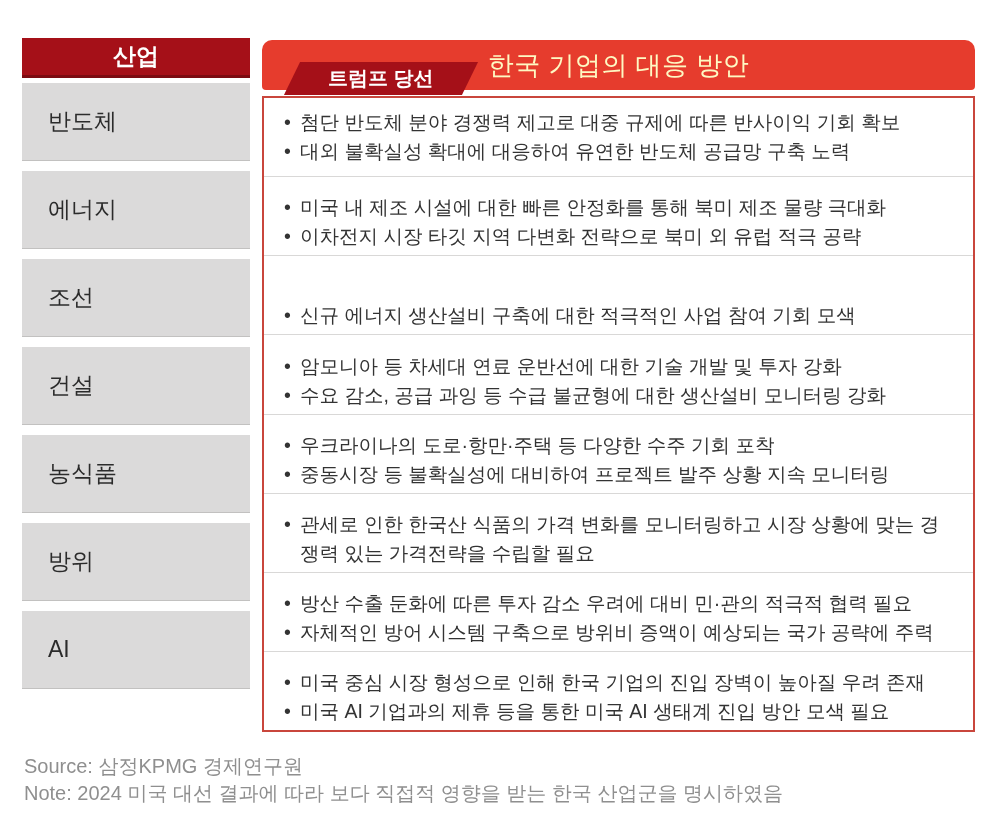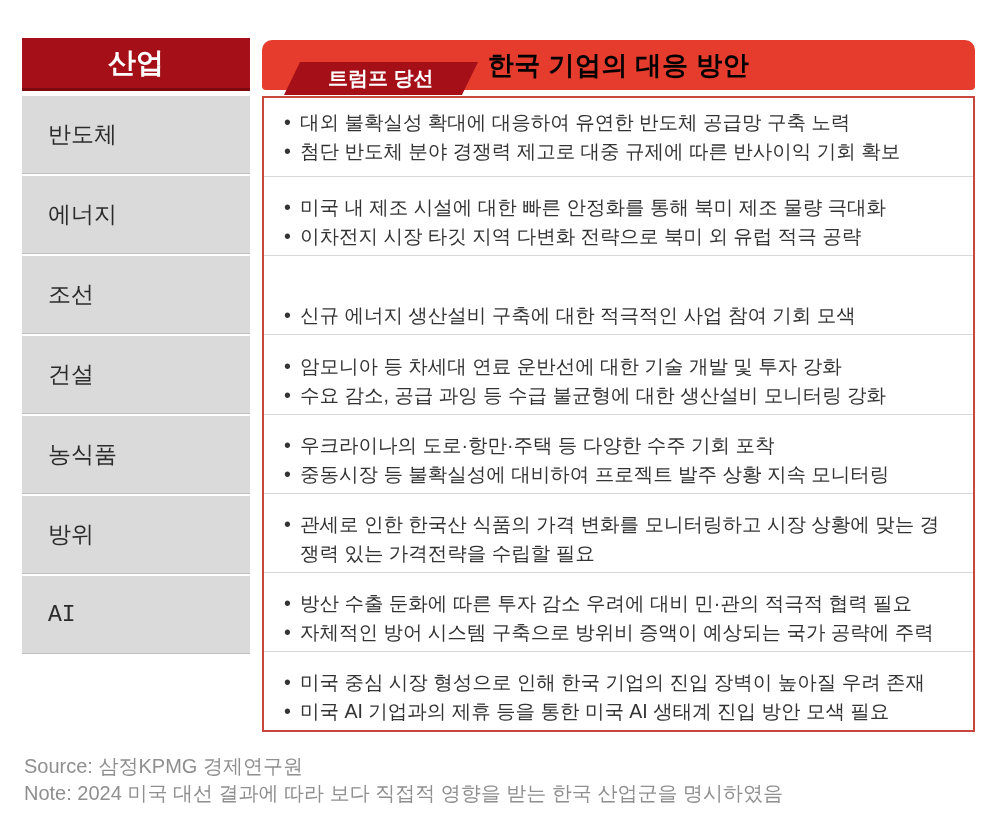--- a/index.html
+++ b/index.html
@@ -4,39 +4,39 @@
 <style>
   * { margin: 0; padding: 0; box-sizing: border-box; }
   html, body { background: #ffffff; }
   body {
     width: 992px; height: 813px; position: relative; overflow: hidden;
     font-family: "Liberation Sans", "DejaVu Sans", sans-serif;
   }
   
   .industry-col { position: absolute; left: 22px; top: 38px; width: 228px; }
   .industry-header {
-    height: 53px; background: #A51018; border-bottom: 3px solid #7c0b11;
-    color: #fff; font-weight: bold; font-size: 28px;
+    height: 40px; background: #A51018; border-bottom: 3px solid #7c0b11;
+    color: #fff; font-weight: bold; font-size: 23px;
     display: flex; align-items: center; justify-content: center;
   }
   .industry-rows { margin-top: 5px; }
   .industry-cell {
-    height: 78px; background: #DBDADA; margin-bottom: 2px;
+    height: 78px; background: #DBDADA; margin-bottom: 10px;
     border-bottom: 1px solid #c2c1c0;
     display: flex; align-items: center;
-    padding-left: 26px; font-size: 23px; color: #2b2b2b; font-family: Liberation Mono, monospace;
+    padding-left: 26px; font-size: 23px; color: #2b2b2b;
   }
   
   .response-panel { position: absolute; left: 262px; top: 0; width: 713px; }
   .response-header {
     position: absolute; left: 0; top: 40px; width: 713px; height: 50px;
     background: #E63C2D; border-radius: 10px 10px 4px 4px;
     display: flex; align-items: center; justify-content: center;
   }
-  .response-title { color: #000000; font-weight: bold; font-size: 26px; letter-spacing: 0.5px; }
+  .response-title { color: #fef9c3; font-weight: normal; font-size: 26px; letter-spacing: 0.5px; }
   .trump-badge {
     position: absolute; left: 30px; top: 22px; width: 178px; height: 33px;
     background: #A51018; transform: skewX(-26deg);
     display: flex; align-items: center; justify-content: center;
   }
   .trump-badge span {
     transform: skewX(26deg); color: #fff; font-weight: bold; font-size: 20px;
     white-space: nowrap;
   }
   .response-body {
@@ -98,22 +98,22 @@
   <div class="response-header">
     <div class="trump-badge">
       <span>트럼프 당선</span>
     </div>
     <span class="response-title">한국 기업의 대응 방안</span>
   </div>
 
   <div class="response-body">
     <div class="response-row">
       <ul class="bullet-list">
+        <li class="bullet-item">첨단 반도체 분야 경쟁력 제고로 대중 규제에 따른 반사이익 기회 확보</li>
         <li class="bullet-item">대외 불확실성 확대에 대응하여 유연한 반도체 공급망 구축 노력</li>
-        <li class="bullet-item">첨단 반도체 분야 경쟁력 제고로 대중 규제에 따른 반사이익 기회 확보</li>
       </ul>
     </div>
     <div class="response-row">
       <ul class="bullet-list">
         <li class="bullet-item">미국 내 제조 시설에 대한 빠른 안정화를 통해 북미 제조 물량 극대화</li>
         <li class="bullet-item">이차전지 시장 타깃 지역 다변화 전략으로 북미 외 유럽 적극 공략</li>
       </ul>
     </div>
     <div class="response-row">
       <ul class="bullet-list">

